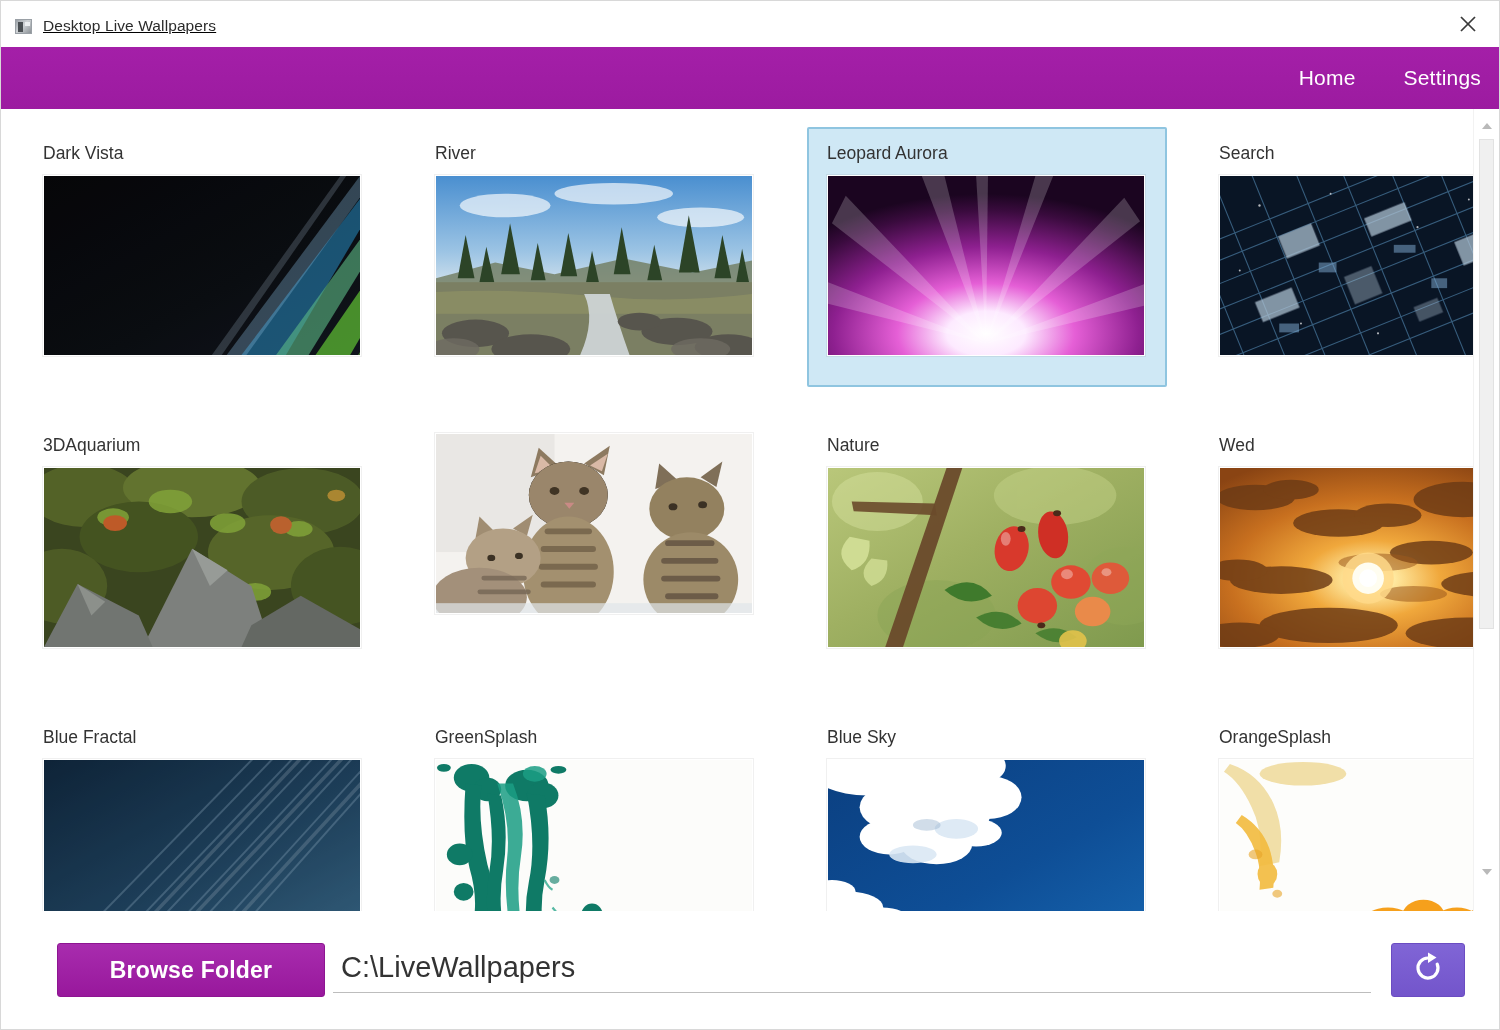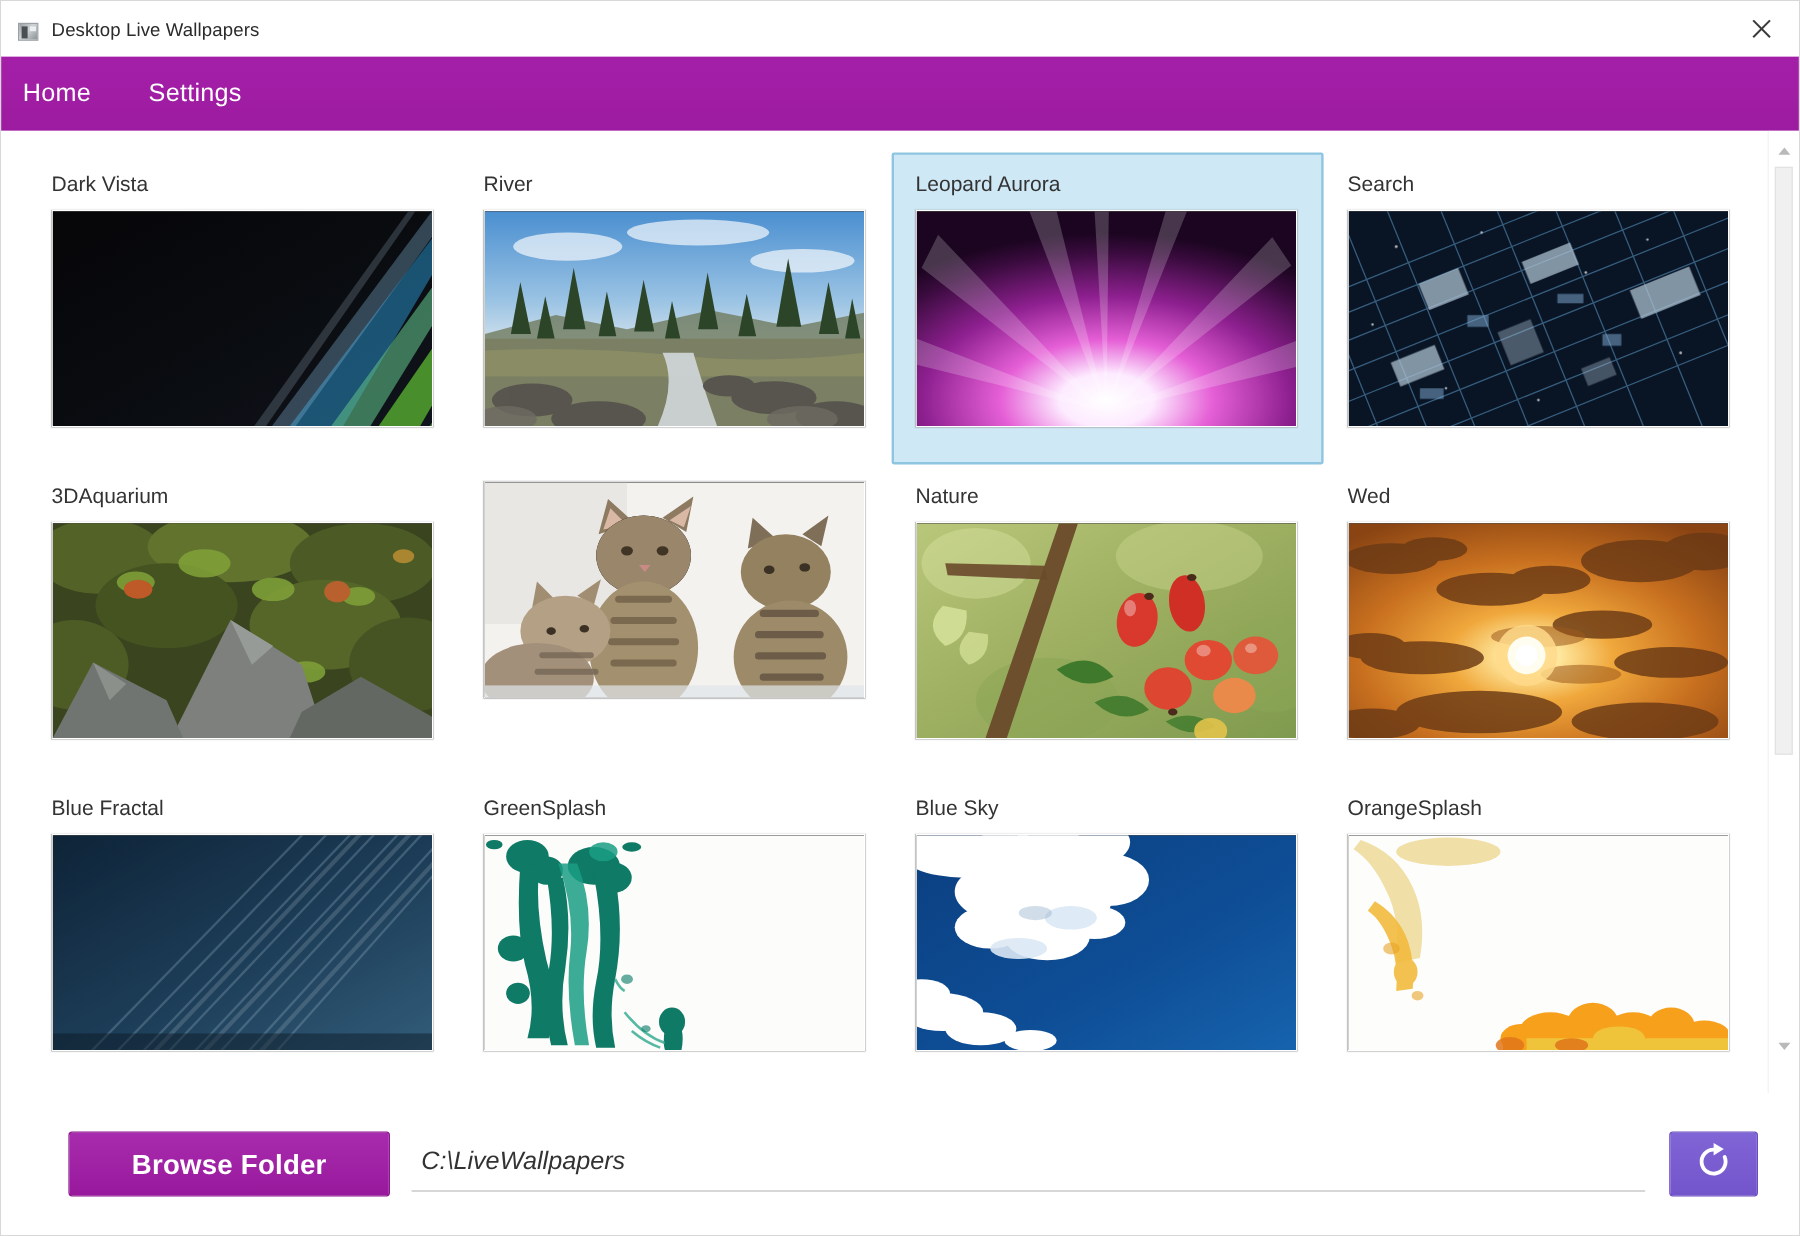--- a/index.html
+++ b/index.html
@@ -24,20 +24,21 @@
 
   
   .titlebar {
     height: 46px;
     min-height: 46px;
     background: #ffffff;
     display: flex;
     align-items: center;
     padding: 4px 0 0 14px;
     position: relative;
+    text-decoration: underline;
   }
   .app-icon {
     width: 17px; height: 15px;
     margin-right: 11px;
     background: linear-gradient(135deg,#9aa0a6 0%, #cfd3d6 45%, #8b9196 100%);
     border: 1px solid #9aa0a6;
     position: relative;
     flex: 0 0 auto;
   }
   .app-icon::before {
@@ -72,21 +73,22 @@
   .close-btn svg { display: block; }
 
   
   .menubar {
     height: 62px;
     min-height: 62px;
     background: #a21fa6;
     background: linear-gradient(180deg,#a41fa8 0%, #9c1ba0 100%);
     display: flex;
     align-items: center;
-    padding-left: 0;
+    padding-left: 12px;
+    justify-content: flex-end;
   }
   .menu-item {
     color: #ffffff;
     font-size: 21px;
     padding: 8px 18px;
     cursor: pointer;
     white-space: nowrap;
     letter-spacing: 0.2px;
   }
   .menu-item + .menu-item { margin-left: 12px; }
@@ -104,20 +106,21 @@
     padding: 18px 22px 0 22px;
     position: relative;
     overflow: hidden;
   }
   .grid {
     display: grid;
     grid-template-columns: repeat(4, 360px);
     grid-auto-rows: 260px;
     column-gap: 0px;
     row-gap: 0px;
+    gap: 32px;
   }
   .tile {
     width: 360px;
     height: 260px;
     padding: 12px 18px 0 18px;
     cursor: pointer;
     border: 2px solid transparent;
     border-radius: 2px;
     position: relative;
   }
@@ -199,32 +202,31 @@
     font-weight: bold;
     border: 1px solid #8d1591;
     border-radius: 3px;
     display: flex; align-items: center; justify-content: center;
     cursor: pointer;
     letter-spacing: 0.2px;
     flex: 0 0 auto;
   }
   .path-field {
     flex: 1 1 auto;
-    margin-left: 18px;
+    margin-left: 8px;
     margin-right: 20px;
     height: 46px;
     border: none;
     border-bottom: 1px solid #bdbdbd;
     background: transparent;
-    font-size: 21px;
+    font-size: 29px;
     color: #333333;
     padding: 0 6px 4px 8px;
     outline: none;
     font-family: "Liberation Sans", sans-serif;
-    font-style: italic;
   }
   .refresh-btn {
     width: 74px; height: 54px;
     background: #7b5ed0;
     background: linear-gradient(180deg,#8065d6 0%, #7355cb 100%);
     border: 1px solid #6b4cc2;
     border-radius: 3px;
     display: flex; align-items: center; justify-content: center;
     cursor: pointer;
     flex: 0 0 auto;

